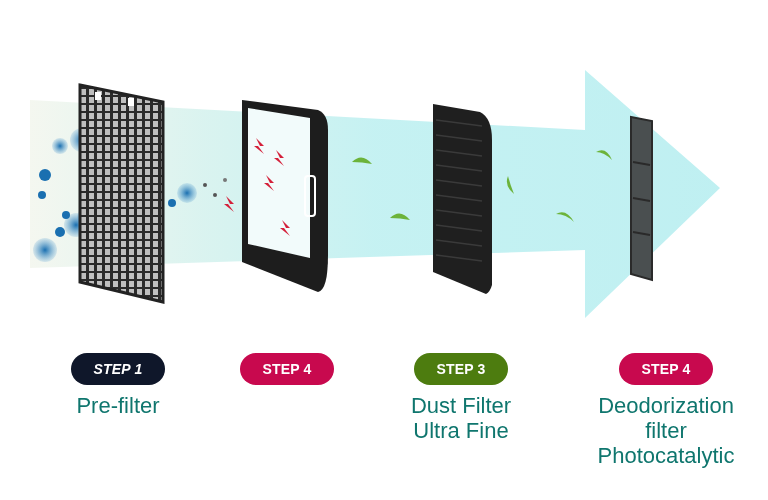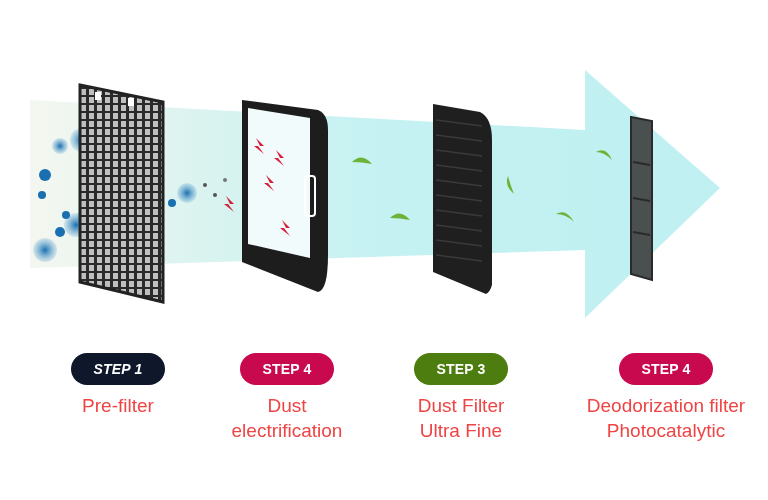--- a/index.html
+++ b/index.html
@@ -4,21 +4,21 @@
 <style>
   html, body { margin:0; padding:0; background:#ffffff; }
   body { width:768px; height:500px; position:relative; overflow:hidden;
          font-family:"Liberation Sans", "DejaVu Sans", sans-serif; }
   .stage { position:absolute; left:0; top:0; width:768px; height:330px; }
   .stage svg { position:absolute; left:0; top:0; }
   .step { position:absolute; top:353px; width:200px; text-align:center; }
   .badge { display:inline-block; height:32px; line-height:32px; width:94px;
            border-radius:16px; color:#fff; font-weight:bold; font-size:14px;
            letter-spacing:0.2px; }
-  .label { margin-top:8px; font-size:19px; line-height:25px; color:#ef4444; }
+  .label { margin-top:8px; font-size:22px; line-height:25px; color:#0f766e; }
 </style>
 </head>
 <body>
 
 <div class="stage">
   <svg width="768" height="330" viewBox="0 0 768 330">
     <defs>
       <linearGradient id="flow" x1="0" x2="1" y1="0" y2="0">
         <stop offset="0" stop-color="#f3f6ee"></stop>
         <stop offset="0.25" stop-color="#d6f2ee"></stop>
@@ -111,24 +111,20 @@
 <div class="step" style="left:18px;">
   <span class="badge" style="background:#0f172a;font-style:italic;">STEP 1</span>
   <div class="label">
     <div>Pre-filter</div>
     <div></div>
   </div>
 </div>
 
 <div class="step" style="left:187px;">
   <span class="badge" style="background:#c8094e;">STEP 4</span>
-  <div class="label">
-    <div>Dust</div>
-    <div>electrification</div>
-  </div>
 </div>
 
 <div class="step" style="left:361px;">
   <span class="badge" style="background:#4d7c0f;">STEP 3</span>
   <div class="label">
     <div>Dust Filter</div>
     <div>Ultra Fine</div>
   </div>
 </div>
 

